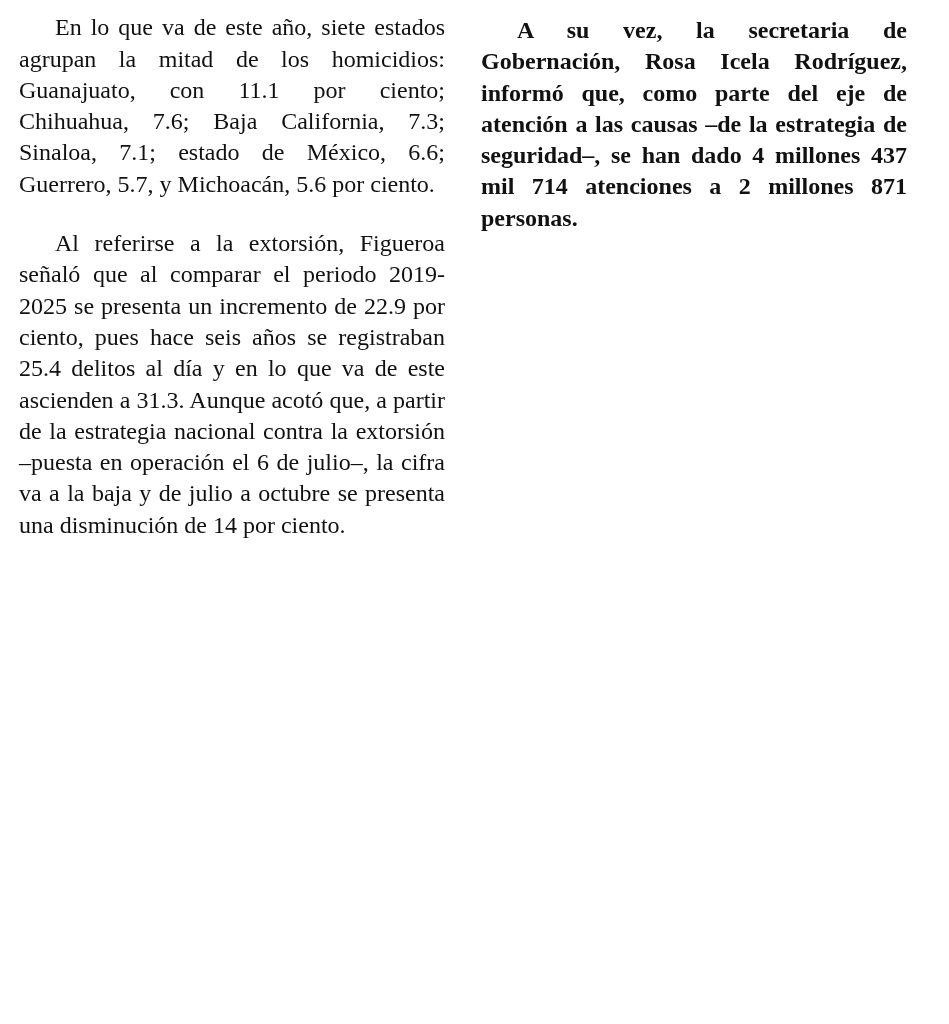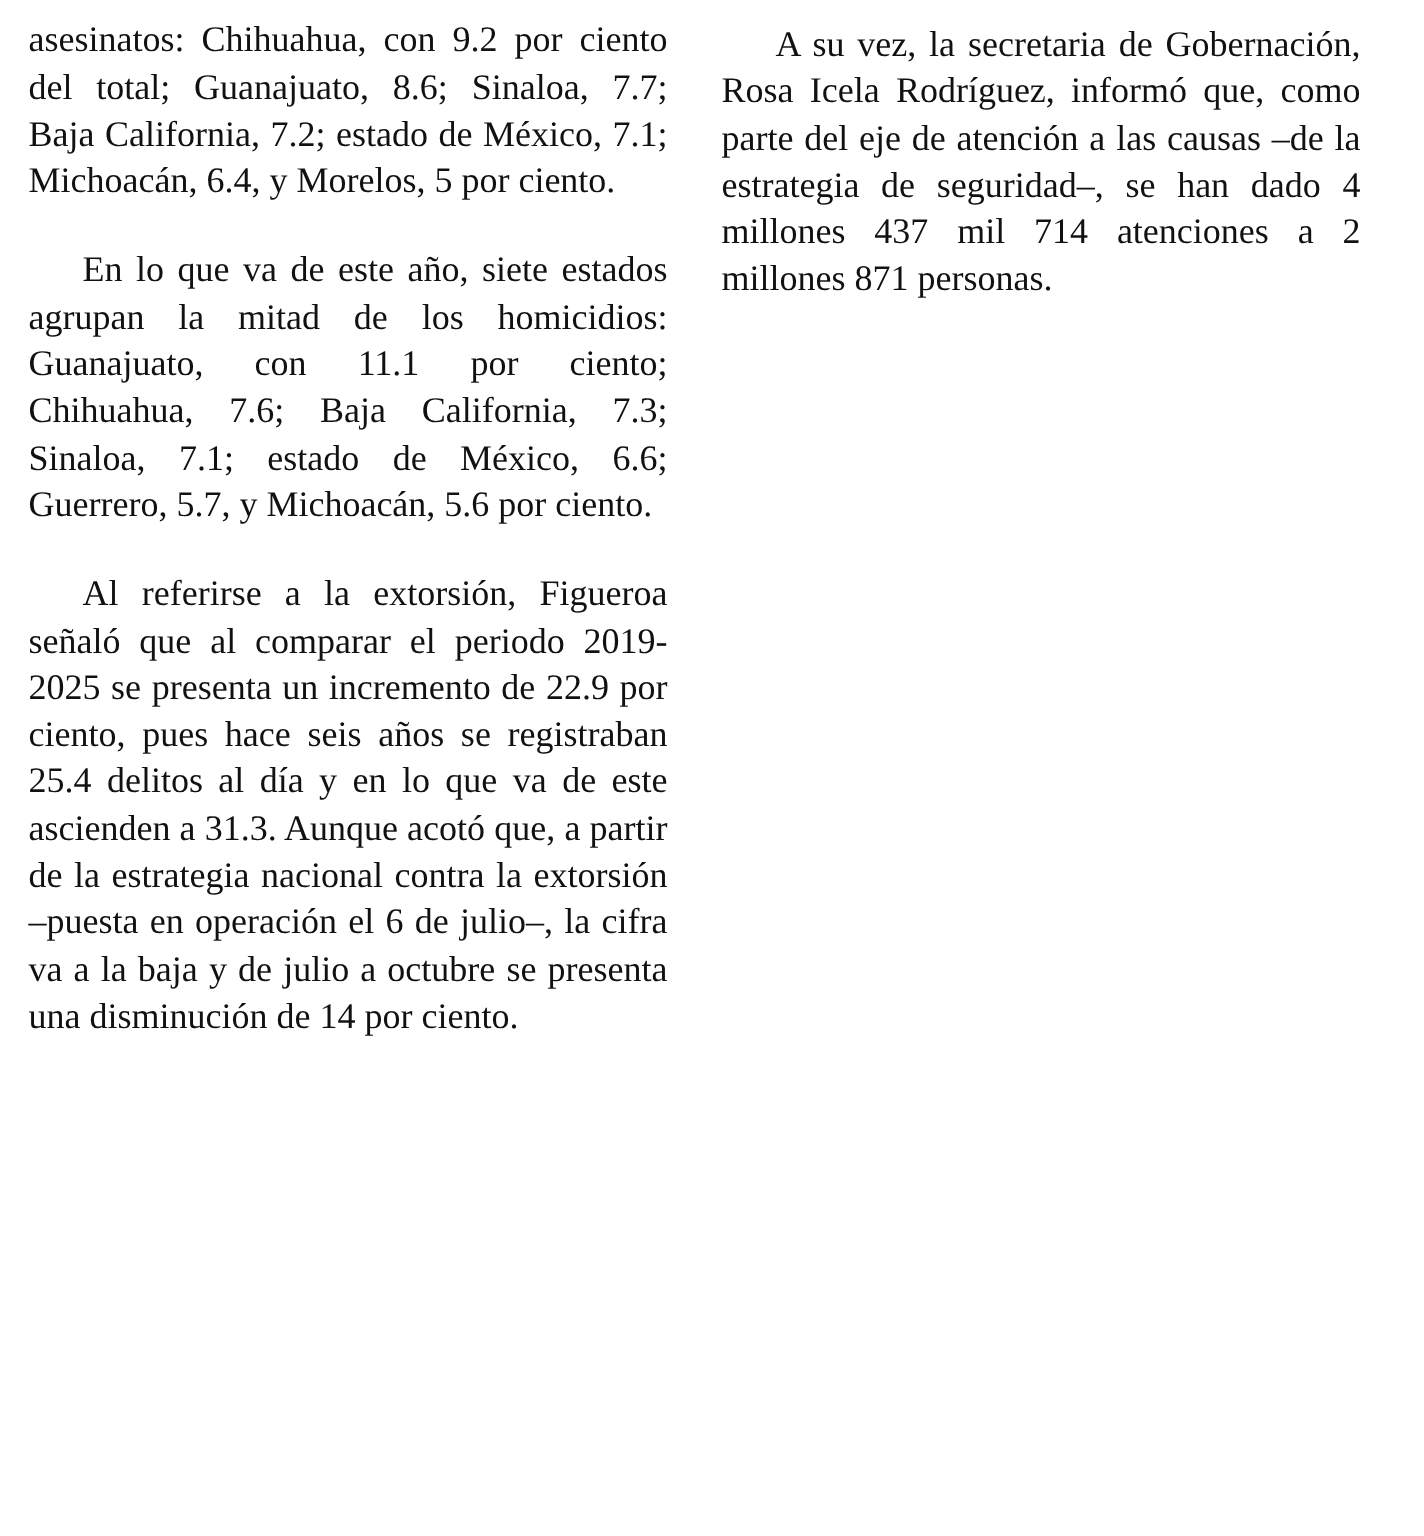--- a/index.html
+++ b/index.html
@@ -7,30 +7,29 @@
   .col {
     position: absolute;
     width: 426px;
     font-family: "Liberation Serif", "DejaVu Serif", serif;
     font-size: 24px;
     line-height: 31.3px;
     color: #111111;
     text-align: justify;
   }
   .col-left { left: 19px; top: -19px; }
-  .col-right { left: 481px; top: 15px; }
+  .col-right { left: 481px; top: 15px; font-weight: bold; }
   .para { margin: 0 0 28px 0; text-indent: 0; }
   .para.indent { text-indent: 36px; }
   .partial-line { height: 31.3px; overflow: hidden; }
 </style>
 </head>
 <body>
 
 <div class="col col-left">
   <div class="partial-line"></div>
-  <p class="para">asesinatos: Chihuahua, con 9.2 por ciento del total; Guanajuato, 8.6; Sinaloa, 7.7; Baja California, 7.2; estado de México, 7.1; Michoacán, 6.4, y Morelos, 5 por ciento.</p>
   <p class="para indent">En lo que va de este año, siete estados agrupan la mitad de los homicidios: Guanajuato, con 11.1 por ciento; Chihuahua, 7.6; Baja California, 7.3; Sinaloa, 7.1; estado de México, 6.6; Guerrero, 5.7, y Michoacán, 5.6 por ciento.</p>
   <p class="para indent">Al referirse a la extorsión, Figueroa señaló que al comparar el periodo 2019-2025 se presenta un incremento de 22.9 por ciento, pues hace seis años se registraban 25.4 delitos al día y en lo que va de este ascienden a 31.3. Aunque acotó que, a partir de la estrategia nacional contra la extorsión –puesta en operación el 6 de julio–, la cifra va a la baja y de julio a octubre se presenta una disminución de 14 por ciento.</p>
 </div>
 
 <div class="col col-right">
   <p class="para indent">A su vez, la secretaria de Gobernación, Rosa Icela Rodríguez, informó que, como parte del eje de atención a las causas –de la estrategia de seguridad–, se han dado 4 millones 437 mil 714 atenciones a 2 millones 871 personas.</p>
 </div>
 
 </body></html>

